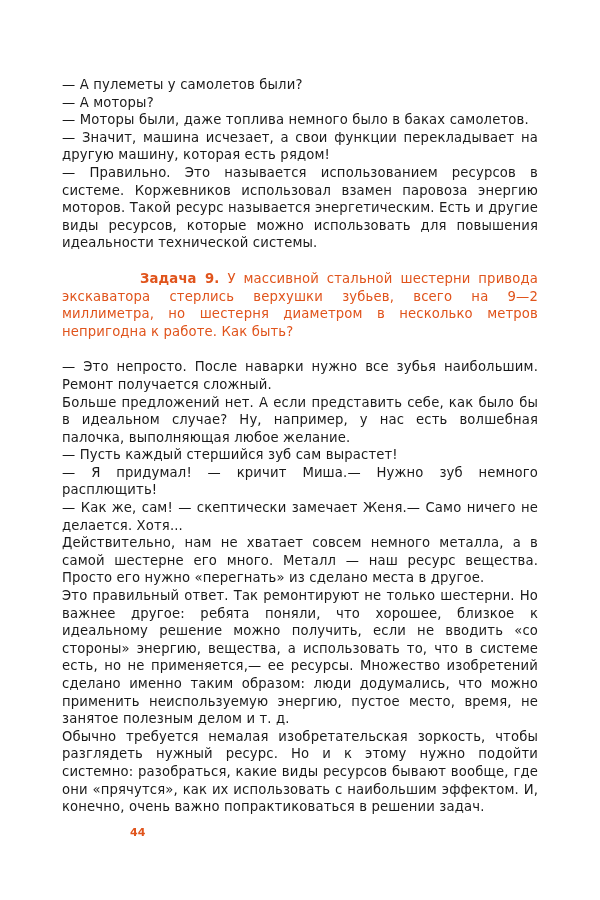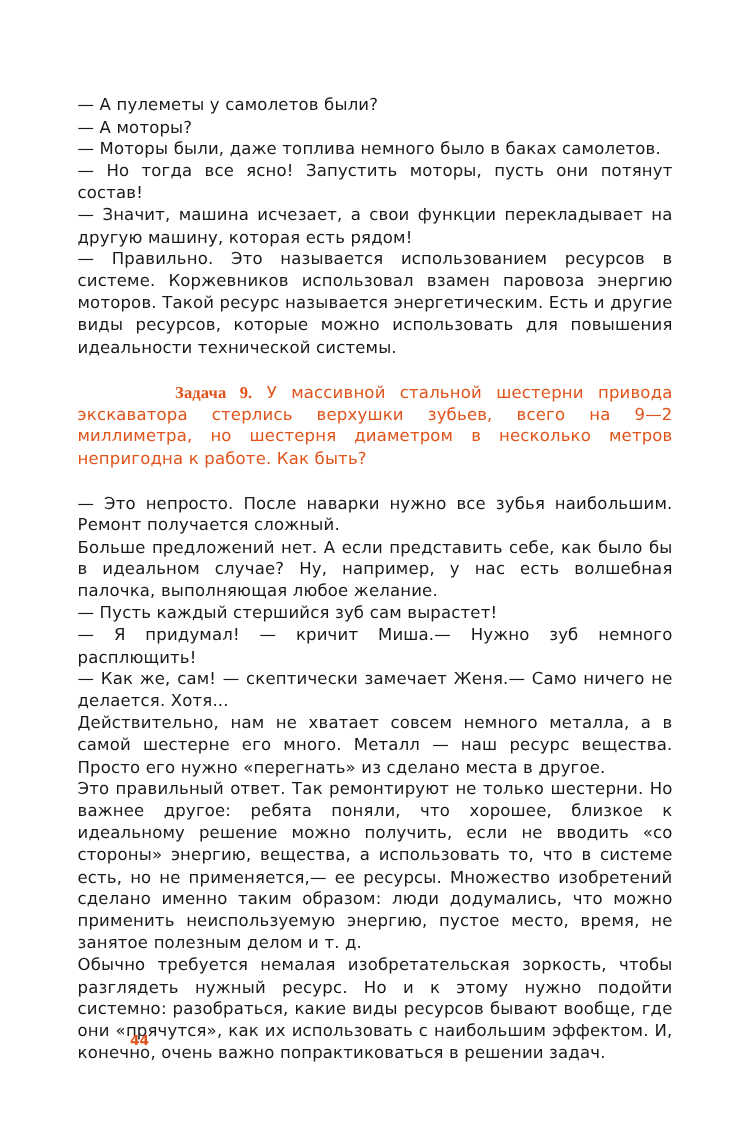--- a/index.html
+++ b/index.html
@@ -30,42 +30,40 @@
       text-align: justify;
     }
     .task {
       margin: 0;
       color: #e0541c;
       text-align: justify;
       text-indent: 78px;
     }
     .task-label {
       font-weight: bold;
-      font-family: Liberation Serif, serif;
     }
     .gap-before-task { height: 18px; }
     .gap-after-task { height: 18px; }
     .page-number {
       position: absolute;
-      left: 104px;
+      left: 130px;
       top: 826px;
       font-size: 11px;
       font-weight: bold;
       color: #e0541c;
       font-family: "DejaVu Sans", sans-serif;
     }
   </style>
 </head>
 <body>
 
 <div class="page">
   <p class="para">— А пулеметы у самолетов были?</p>
   <p class="para">— А моторы?</p>
   <p class="para">— Моторы были, даже топлива немного было в баках самолетов.</p>
-  <p class="para">— Но тогда все ясно! Запустить моторы, пусть они потянут состав!</p>
   <p class="para">— Значит, машина исчезает, а свои функции перекладывает на другую машину, которая есть рядом!</p>
   <p class="para">— Правильно. Это называется использованием ресурсов в системе. Коржевников использовал взамен паровоза энергию моторов. Такой ресурс называется энергетическим. Есть и другие виды ресурсов, которые можно использовать для повышения идеальности технической системы.</p>
 
   <div class="gap-before-task"></div>
 
   <p class="task"><span class="task-label">Задача 9.</span><span> У массивной стальной шестерни привода экскаватора стерлись верхушки зубьев, всего на 9—2 миллиметра, но шестерня диаметром в несколько метров непригодна к работе. Как быть?</span></p>
 
   <div class="gap-after-task"></div>
 
   <p class="para">— Это непросто. После наварки нужно все зубья наибольшим. Ремонт получается сложный.</p>

